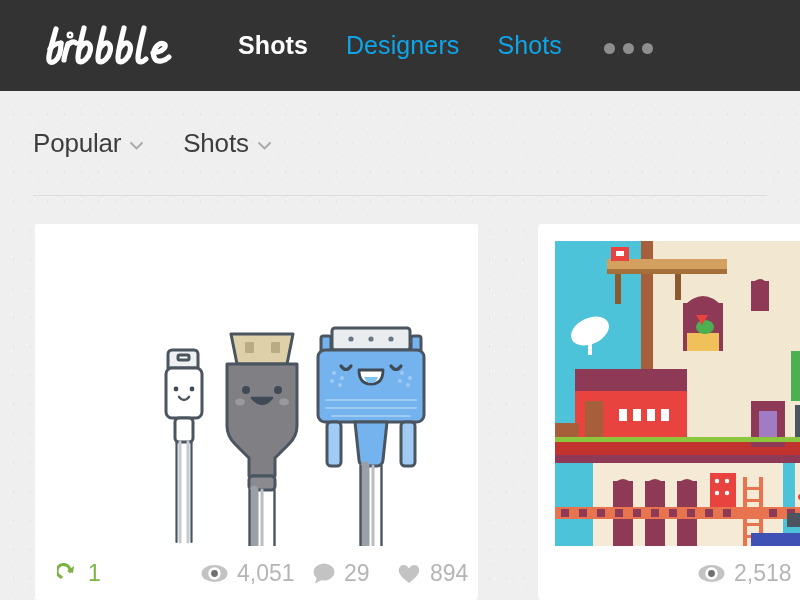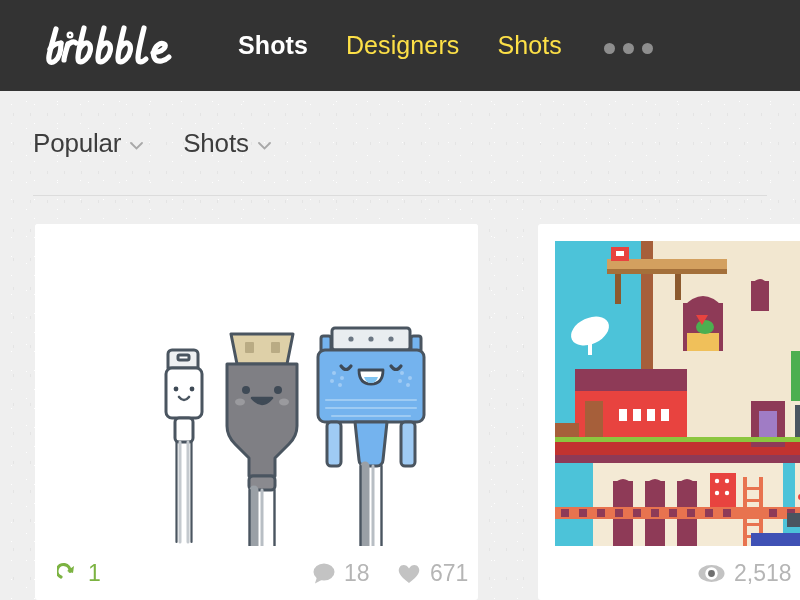--- a/index.html
+++ b/index.html
@@ -33,21 +33,21 @@
     width: 160px; height: 52px;
     position: relative;
     display: block;
   }
   .logo svg { display:block; }
   .nav {
     display: flex; align-items: baseline;
     margin-left: 46px;
   }
   .nav-item {
-    color: #fde047;
+    color: #0ea5e9;
     font-size: 25px;
     margin-right: 38px;
     cursor: pointer;
     white-space: nowrap;
     letter-spacing: 0.1px;
   }
   .nav-item.active { color: #ffffff; font-weight: bold; }
   .more-menu {
     display: flex; align-items: center; gap: 8px;
     margin-left: 4px; cursor: pointer;
@@ -248,34 +248,42 @@
     <div class="stats">
 
       <span class="stat rebound">
         <svg class="ico" width="22" height="22" viewBox="0 0 22 22">
           <path d="M4 15 a6.5 6.5 0 1 1 9 -5.5" stroke="#7cb342" stroke-width="3.2" fill="none" stroke-linecap="round"></path>
           <path d="M17 4 l-1 7 l-6 -2 z" fill="#7cb342"></path>
         </svg>
         <span class="val">1</span>
       </span>
 
+      <span class="stat views">
+        <svg class="ico" width="27" height="19" viewBox="0 0 27 19">
+          <ellipse cx="13.5" cy="9.5" rx="13" ry="8.5" fill="#c3c3c3"></ellipse>
+          <circle cx="13.5" cy="9.5" r="6.2" fill="#ffffff"></circle>
+          <circle cx="13.5" cy="9.5" r="3.4" fill="#6f6f6f"></circle>
+        </svg>
+        <span class="val">4,051</span>
+      </span>
 
       <span class="stat comments">
         <svg class="ico" width="22" height="21" viewBox="0 0 22 21">
           <ellipse cx="11" cy="9" rx="10.5" ry="8.6" fill="#c3c3c3"></ellipse>
           <path d="M4 14 L2 20.5 L9.5 16.5 z" fill="#c3c3c3"></path>
         </svg>
-        <span class="val">18</span>
+        <span class="val">29</span>
       </span>
 
       <span class="stat likes">
         <svg class="ico" width="24" height="21" viewBox="0 0 24 21">
           <path d="M12 20 C2 12.5 0.5 8 2.5 4.5 C4.6 0.9 9.6 1.4 12 5.4 C14.4 1.4 19.4 0.9 21.5 4.5 C23.5 8 22 12.5 12 20 z" fill="#c3c3c3"></path>
         </svg>
-        <span class="val">671</span>
+        <span class="val">894</span>
       </span>
     </div>
   </div>
 
   <div class="card card-2">
 
     <div class="shot-media">
       <div class="city">
         <svg width="426" height="305" viewBox="0 0 426 305">
           <rect width="426" height="305" fill="#4cc3d9"></rect>

